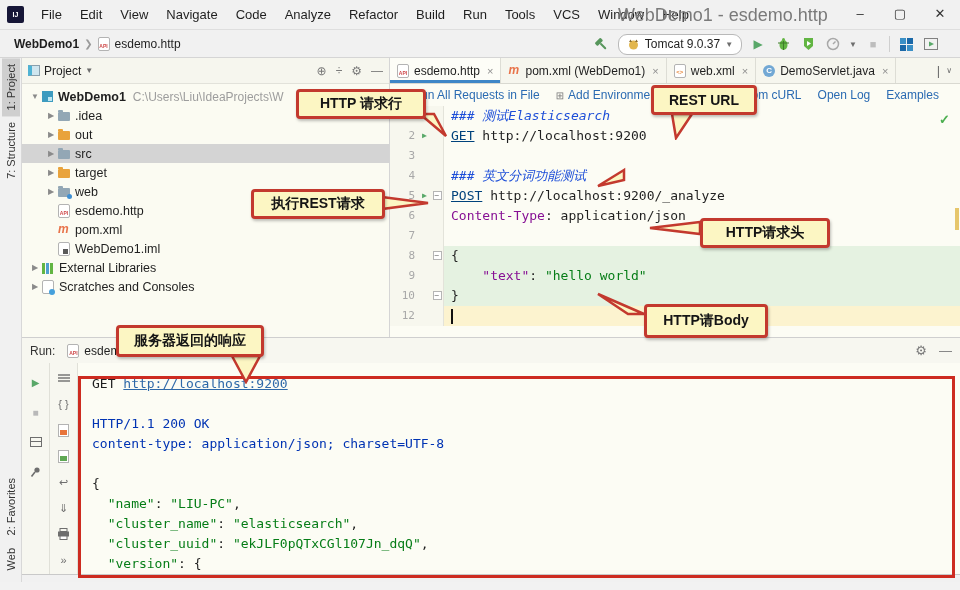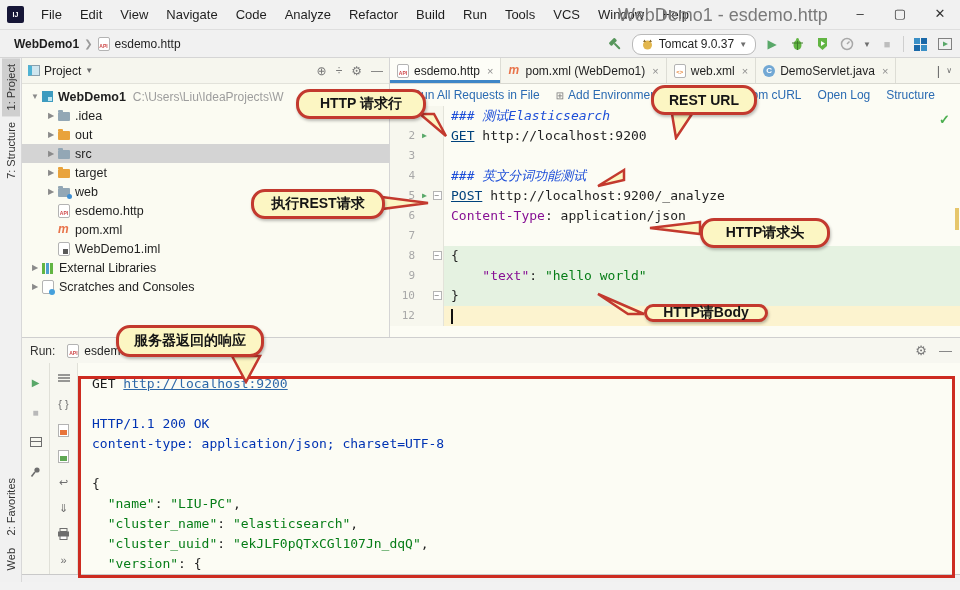--- a/index.html
+++ b/index.html
@@ -14,21 +14,21 @@
   .menu-item { padding:0 9px; line-height:29px; font-size:13px; cursor:default; }
   .win-title { position:absolute; left:618px; top:0; line-height:30px; color:#7a7a7a; font-size:18px; }
   .win-controls { position:absolute; right:0; top:0; display:flex; height:30px; }
   .win-btn { width:40px; text-align:center; line-height:28px; font-size:13px; color:#333; }
 
   
   .toolbar2 { height:28px; background:#f1f1f1; border-bottom:1px solid #d5d5d5; display:flex; align-items:center; position:relative; }
   .breadcrumb { display:flex; align-items:center; margin-left:14px; gap:5px; font-size:12px; }
   .bc-project { font-weight:bold; }
   .bc-sep { color:#9a9a9a; font-size:10px; }
-  .tb-right { position:absolute; right:6px; top:0; height:28px; display:flex; align-items:center; gap:7px; }
+  .tb-right { position:absolute; right:20px; top:0; height:28px; display:flex; align-items:center; gap:7px; }
   .run-config { display:flex; align-items:center; gap:5px; background:#fff; border:1px solid #b9b9b9; border-radius:9px; height:21px; padding:0 8px; font-size:12px; }
   .tb-icon { width:18px; height:18px; display:flex; align-items:center; justify-content:center; }
   .tb-sep { width:1px; height:16px; background:#cfcfcf; }
   .chev { font-size:8px; color:#6e6e6e; }
 
   
   .content { display:flex; height:524px; }
   .leftstrip { width:22px; background:#f1f1f1; border-right:1px solid #d8d8d8; display:flex; flex-direction:column; align-items:center; position:relative; }
   .vlabel { writing-mode:vertical-rl; transform:rotate(180deg); font-size:11px; color:#333; padding:6px 3px; white-space:nowrap; }
   .vlabel.active { background:#cfcfcf; }
@@ -124,28 +124,28 @@
   .seg-chdr { color:#0033b3; }
   .seg-ck { color:#067d17; }
   .seg-cs { color:#067d17; }
 
   
   .statusbar { height:8px; background:#f1f1f1; border-top:1px solid #c9c9c9; overflow:hidden; }
 
   
   .watermark { position:absolute; left:346px; top:274px; font-size:27px; color:#9a9a9a; opacity:.45; letter-spacing:1px; z-index:40; pointer-events:none; }
   .resp-box { position:absolute; left:78px; top:376px; width:877px; height:202px; border:3px solid #cd2b20; z-index:55; pointer-events:none; }
-  .co { position:absolute; z-index:60; display:flex; align-items:center; justify-content:center; background:#fcf6c3; border:3px solid #c3392e; border-radius:14px; font-weight:bold; font-size:14px; color:#151515; box-shadow:1px 2px 3px rgba(0,0,0,.25); white-space:nowrap; }
+  .co { position:absolute; z-index:60; display:flex; align-items:center; justify-content:center; background:#fcf6c3; border:3px solid #c3392e; border-radius:4px; font-weight:bold; font-size:14px; color:#151515; box-shadow:1px 2px 3px rgba(0,0,0,.25); white-space:nowrap; }
   .co-ptr { position:absolute; z-index:59; }
   #co1 { left:296px; top:89px; width:130px; height:30px; }
   #co2 { left:651px; top:85px; width:106px; height:30px; }
   #co3 { left:622px; top:154px; width:148px; height:31px; }
   #co4 { left:251px; top:189px; width:134px; height:30px; }
   #co5 { left:700px; top:218px; width:130px; height:30px; }
-  #co6 { left:644px; top:304px; width:124px; height:18px; }
+  #co6 { left:644px; top:304px; width:124px; height:34px; }
   #co7 { left:116px; top:325px; width:148px; height:32px; }
   
   svg { display:block; }
 </style>
 </head>
 <body>
 
 <div class="app">
 
   <div class="titlebar">
@@ -361,21 +361,21 @@
                 <span class="mini-env">⊞</span>
                 <span>Add Environment File</span>
               </span>
               <span class="http-link">
                 <span>Convert from cURL</span>
               </span>
               <span class="http-link">
                 <span>Open Log</span>
               </span>
               <span class="http-link">
-                <span>Structure</span>
+                <span>Examples</span>
               </span>
             </div>
           <div class="codearea" id="code-lines">
               <div class="crow">
                 <span class="cnum">1</span>
                 <span class="crun"></span>
                 <span class="cfold"></span>
                 <span class="ctext"><span class="seg-cm">### 测试Elasticsearch</span></span>
               </div>
               <div class="crow">

